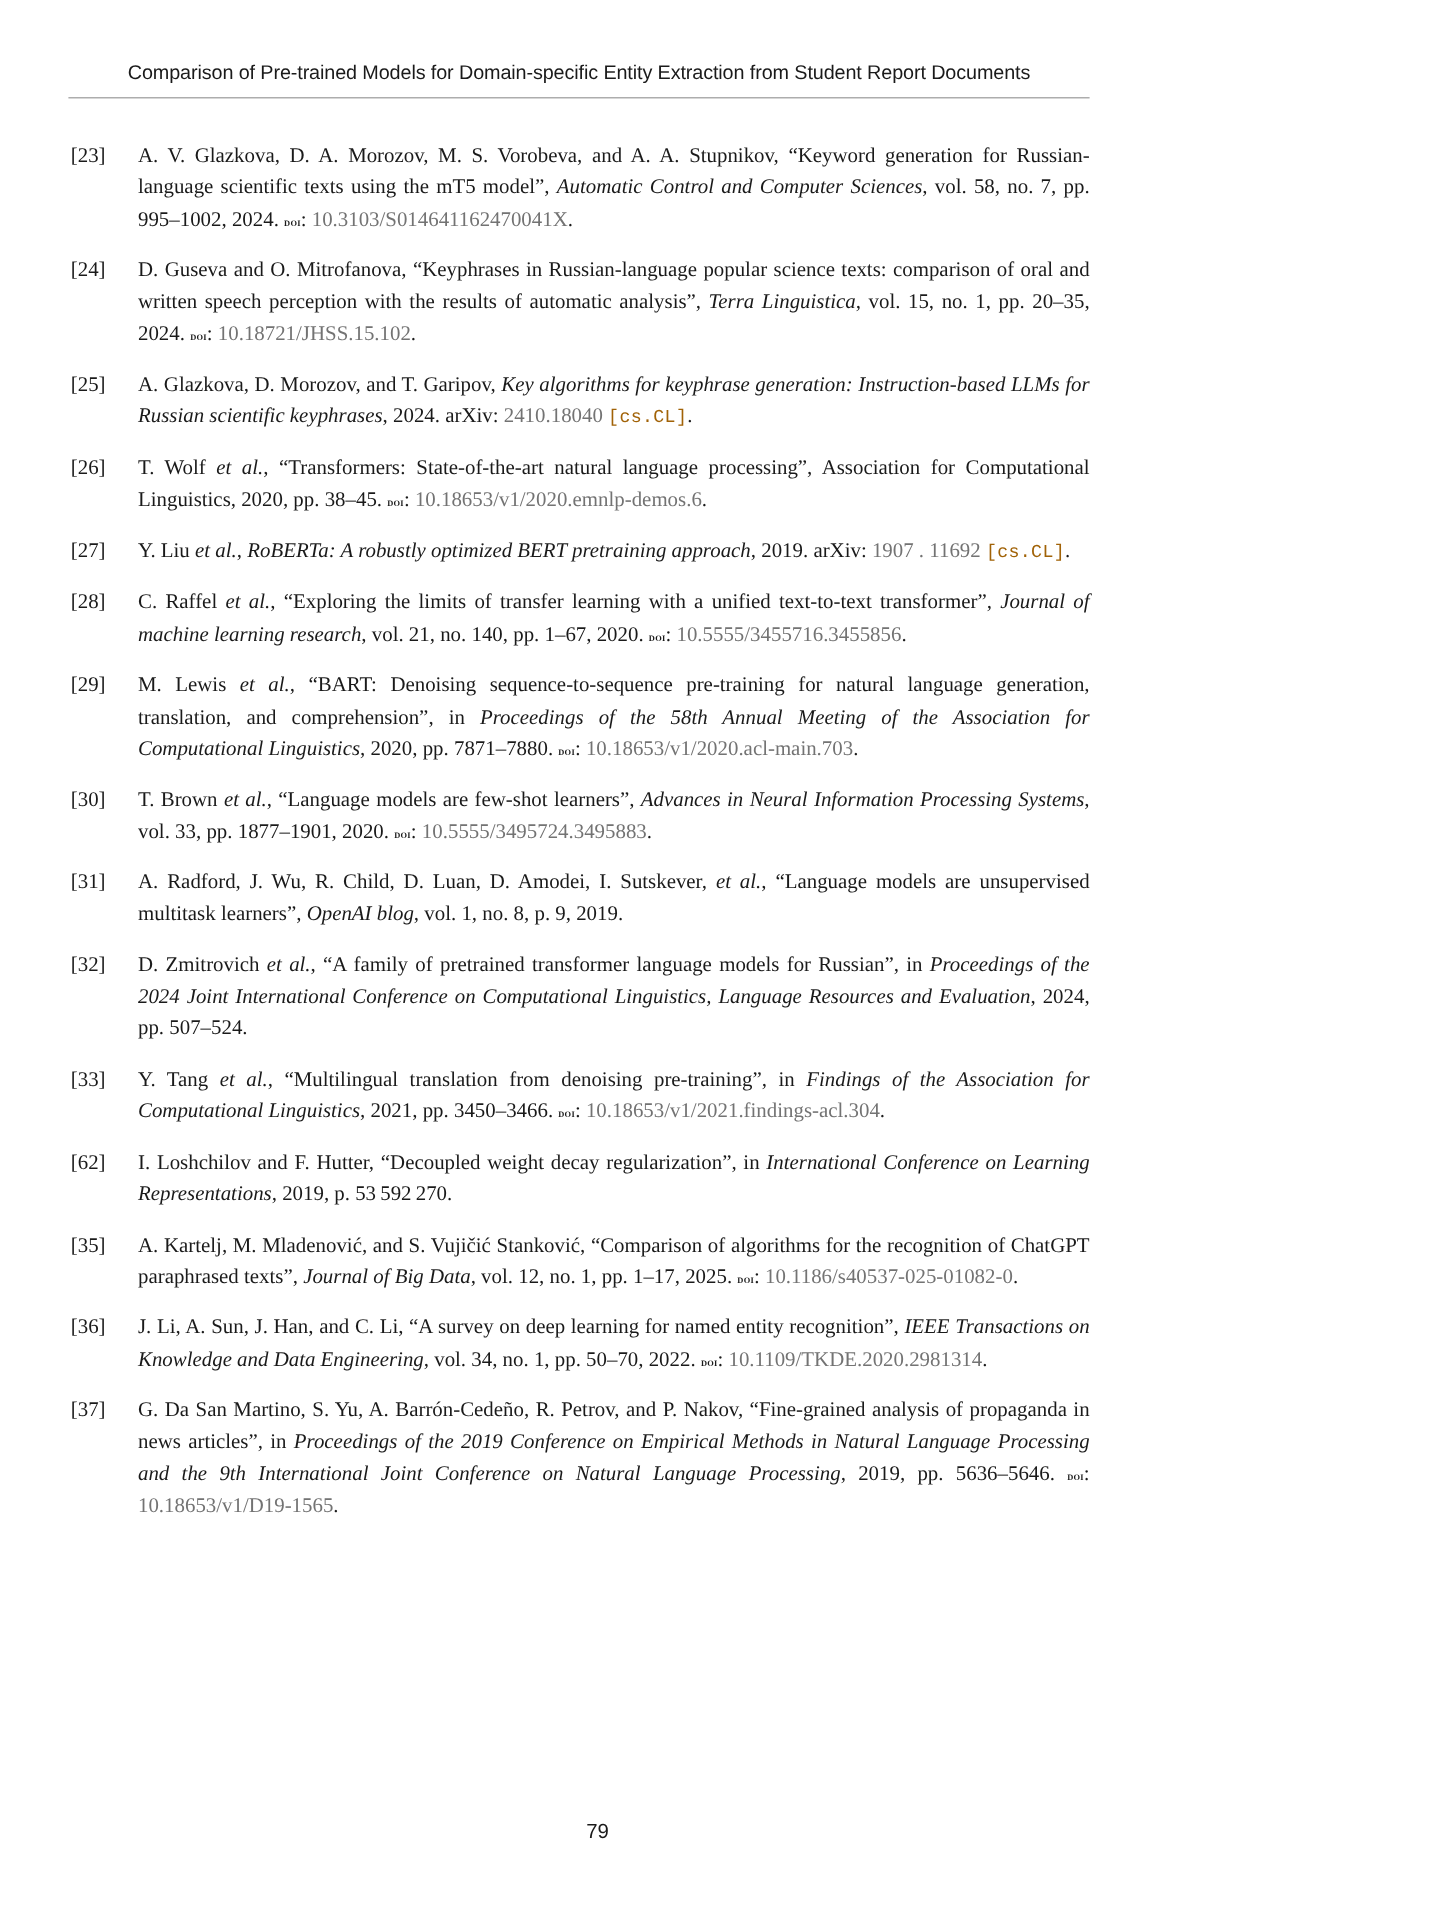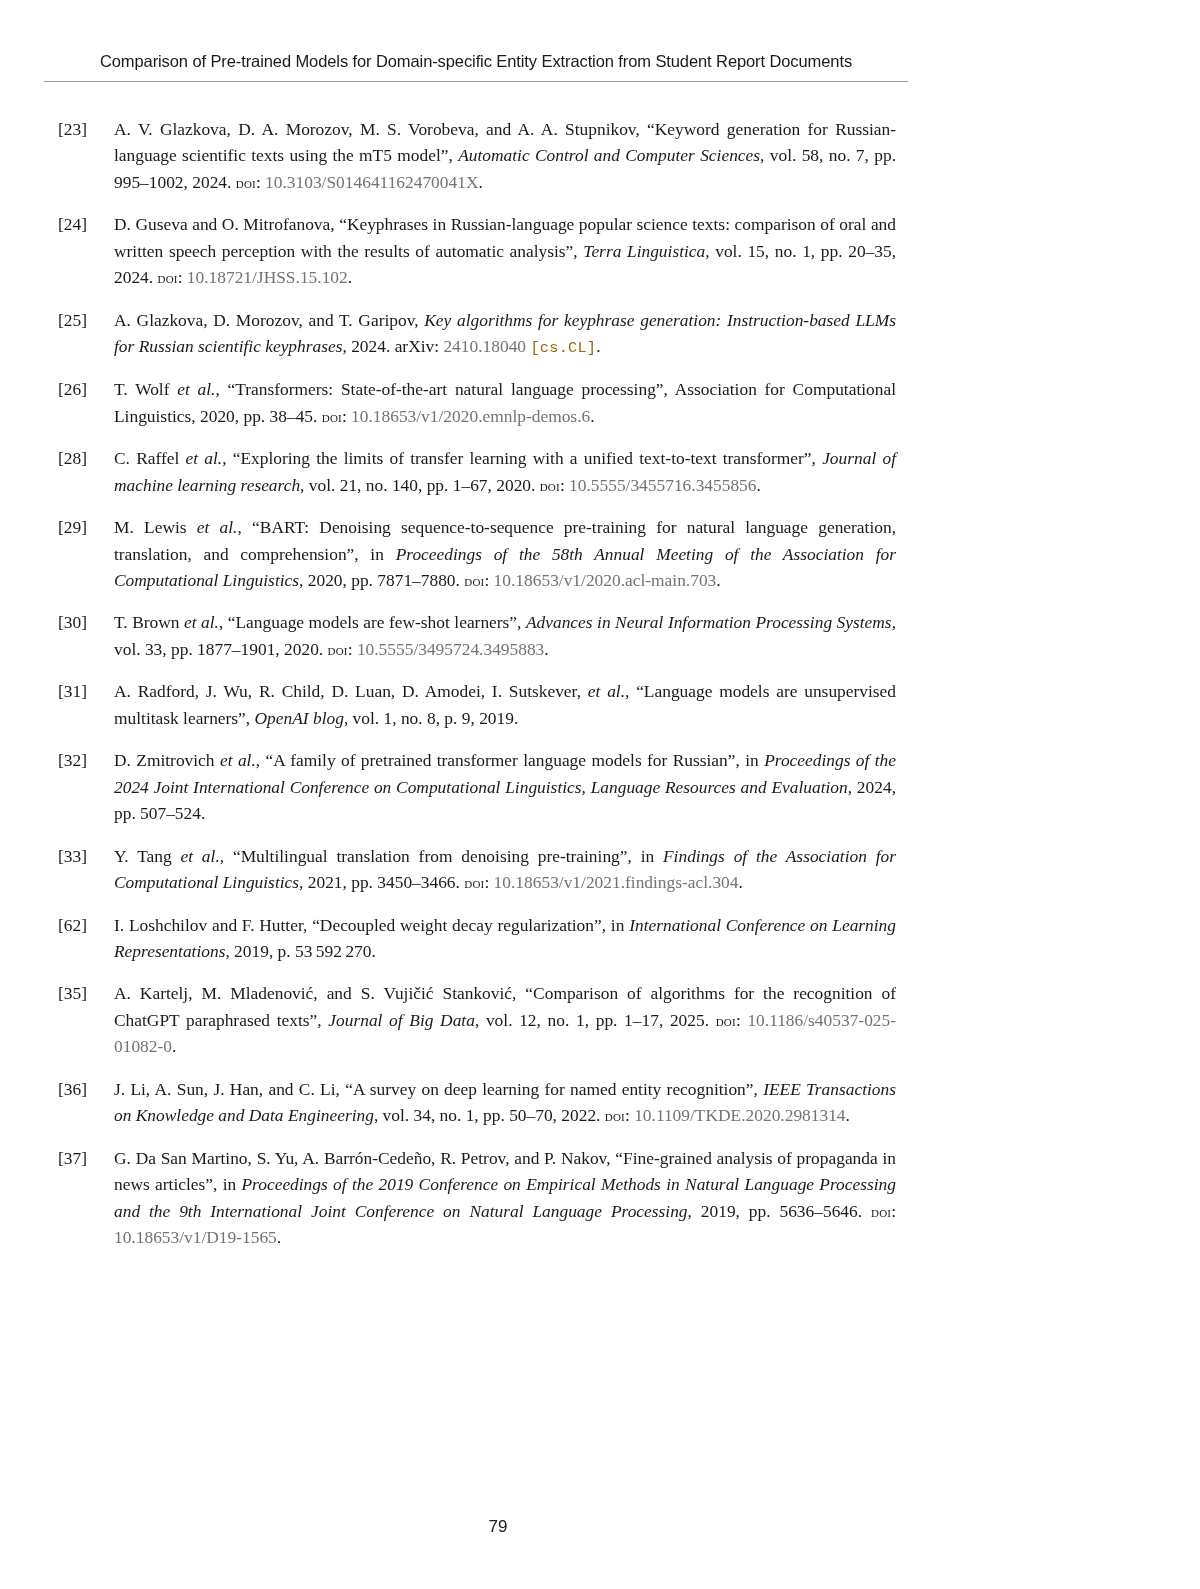--- a/index.html
+++ b/index.html
@@ -11,35 +11,35 @@
     width: 1200px;
     min-height: 1589px;
     font-family: "Liberation Serif", serif;
     color: #1a1a1a;
     position: relative;
   }
   .page {
     width: 1012px;
     min-height: 1589px;
     box-sizing: border-box;
-    padding: 52px 104px 40px 44px;
+    padding: 52px 104px 40px 57px;
     position: relative;
   }
   .running-head {
     font-family: "Liberation Sans", sans-serif;
     font-size: 16.5px;
     letter-spacing: -0.1px;
     text-align: center;
     color: #1a1a1a;
     padding-bottom: 10px;
     border-bottom: 1.1px solid #9a9a9a;
     margin-bottom: 34px;
   }
   .refs {
-    margin: 12px;
+    margin: 0;
     padding: 0;
   }
   .ref {
     display: flex;
     align-items: flex-start;
     margin-bottom: 16px;
     font-size: 17.4px;
     line-height: 1.52;
   }
   .ref-num {
@@ -52,22 +52,23 @@
     flex: 1 1 auto;
     text-align: justify;
     text-justify: inter-word;
     hyphens: none;
   }
   i, .it {
     font-style: italic;
   }
   .doi-label {
     font-variant: small-caps;
-    font-size: 16px;
+    font-size: 10px;
     letter-spacing: 0.2px;
+    font-weight: bold;
   }
   .link {
     color: #737373;
     text-decoration: none;
   }
   .mono {
     font-family: Liberation Mono, monospace;
     font-size: 15.2px;
     color: #a16207;
     letter-spacing: 0.3px;
@@ -99,20 +100,24 @@
         <div class="ref-num">[24]</div>
         <div class="ref-body">D. Guseva and O. Mitrofanova, “Keyphrases in Russian-language popular science texts: comparison of oral and written speech perception with the results of automatic analysis”, <i>Terra Linguistica</i>, vol. 15, no. 1, pp. 20–35, 2024. <span class="doi-label">doi</span>: <a class="link">10.18721/JHSS.15.102</a>.</div>
       </div>
       <div class="ref">
         <div class="ref-num">[25]</div>
         <div class="ref-body">A. Glazkova, D. Morozov, and T. Garipov, <i>Key algorithms for keyphrase generation: Instruction-based LLMs for Russian scientific keyphrases</i>, 2024. arXiv: <a class="link">2410.18040</a> <span class="mono">[cs.CL]</span>.</div>
       </div>
       <div class="ref">
         <div class="ref-num">[26]</div>
         <div class="ref-body">T. Wolf <i>et al.</i>, “Transformers: State-of-the-art natural language processing”, Association for Computational Linguistics, 2020, pp. 38–45. <span class="doi-label">doi</span>: <a class="link">10.18653/v1/2020.emnlp-demos.6</a>.</div>
+      </div>
+      <div class="ref">
+        <div class="ref-num">[27]</div>
+        <div class="ref-body">Y. Liu <i>et al.</i>, <i>RoBERTa: A robustly optimized BERT pretraining approach</i>, 2019. arXiv: <a class="link">1907 . 11692</a> <span class="mono">[cs.CL]</span>.</div>
       </div>
       <div class="ref">
         <div class="ref-num">[28]</div>
         <div class="ref-body">C. Raffel <i>et al.</i>, “Exploring the limits of transfer learning with a unified text-to-text transformer”, <i>Journal of machine learning research</i>, vol. 21, no. 140, pp. 1–67, 2020. <span class="doi-label">doi</span>: <a class="link">10.5555/3455716.3455856</a>.</div>
       </div>
       <div class="ref">
         <div class="ref-num">[29]</div>
         <div class="ref-body">M. Lewis <i>et al.</i>, “BART: Denoising sequence-to-sequence pre-training for natural language generation, translation, and comprehension”, in <i>Proceedings of the 58th Annual Meeting of the Association for Computational Linguistics</i>, 2020, pp. 7871–7880. <span class="doi-label">doi</span>: <a class="link">10.18653/v1/2020.acl-main.703</a>.</div>
       </div>
       <div class="ref">

